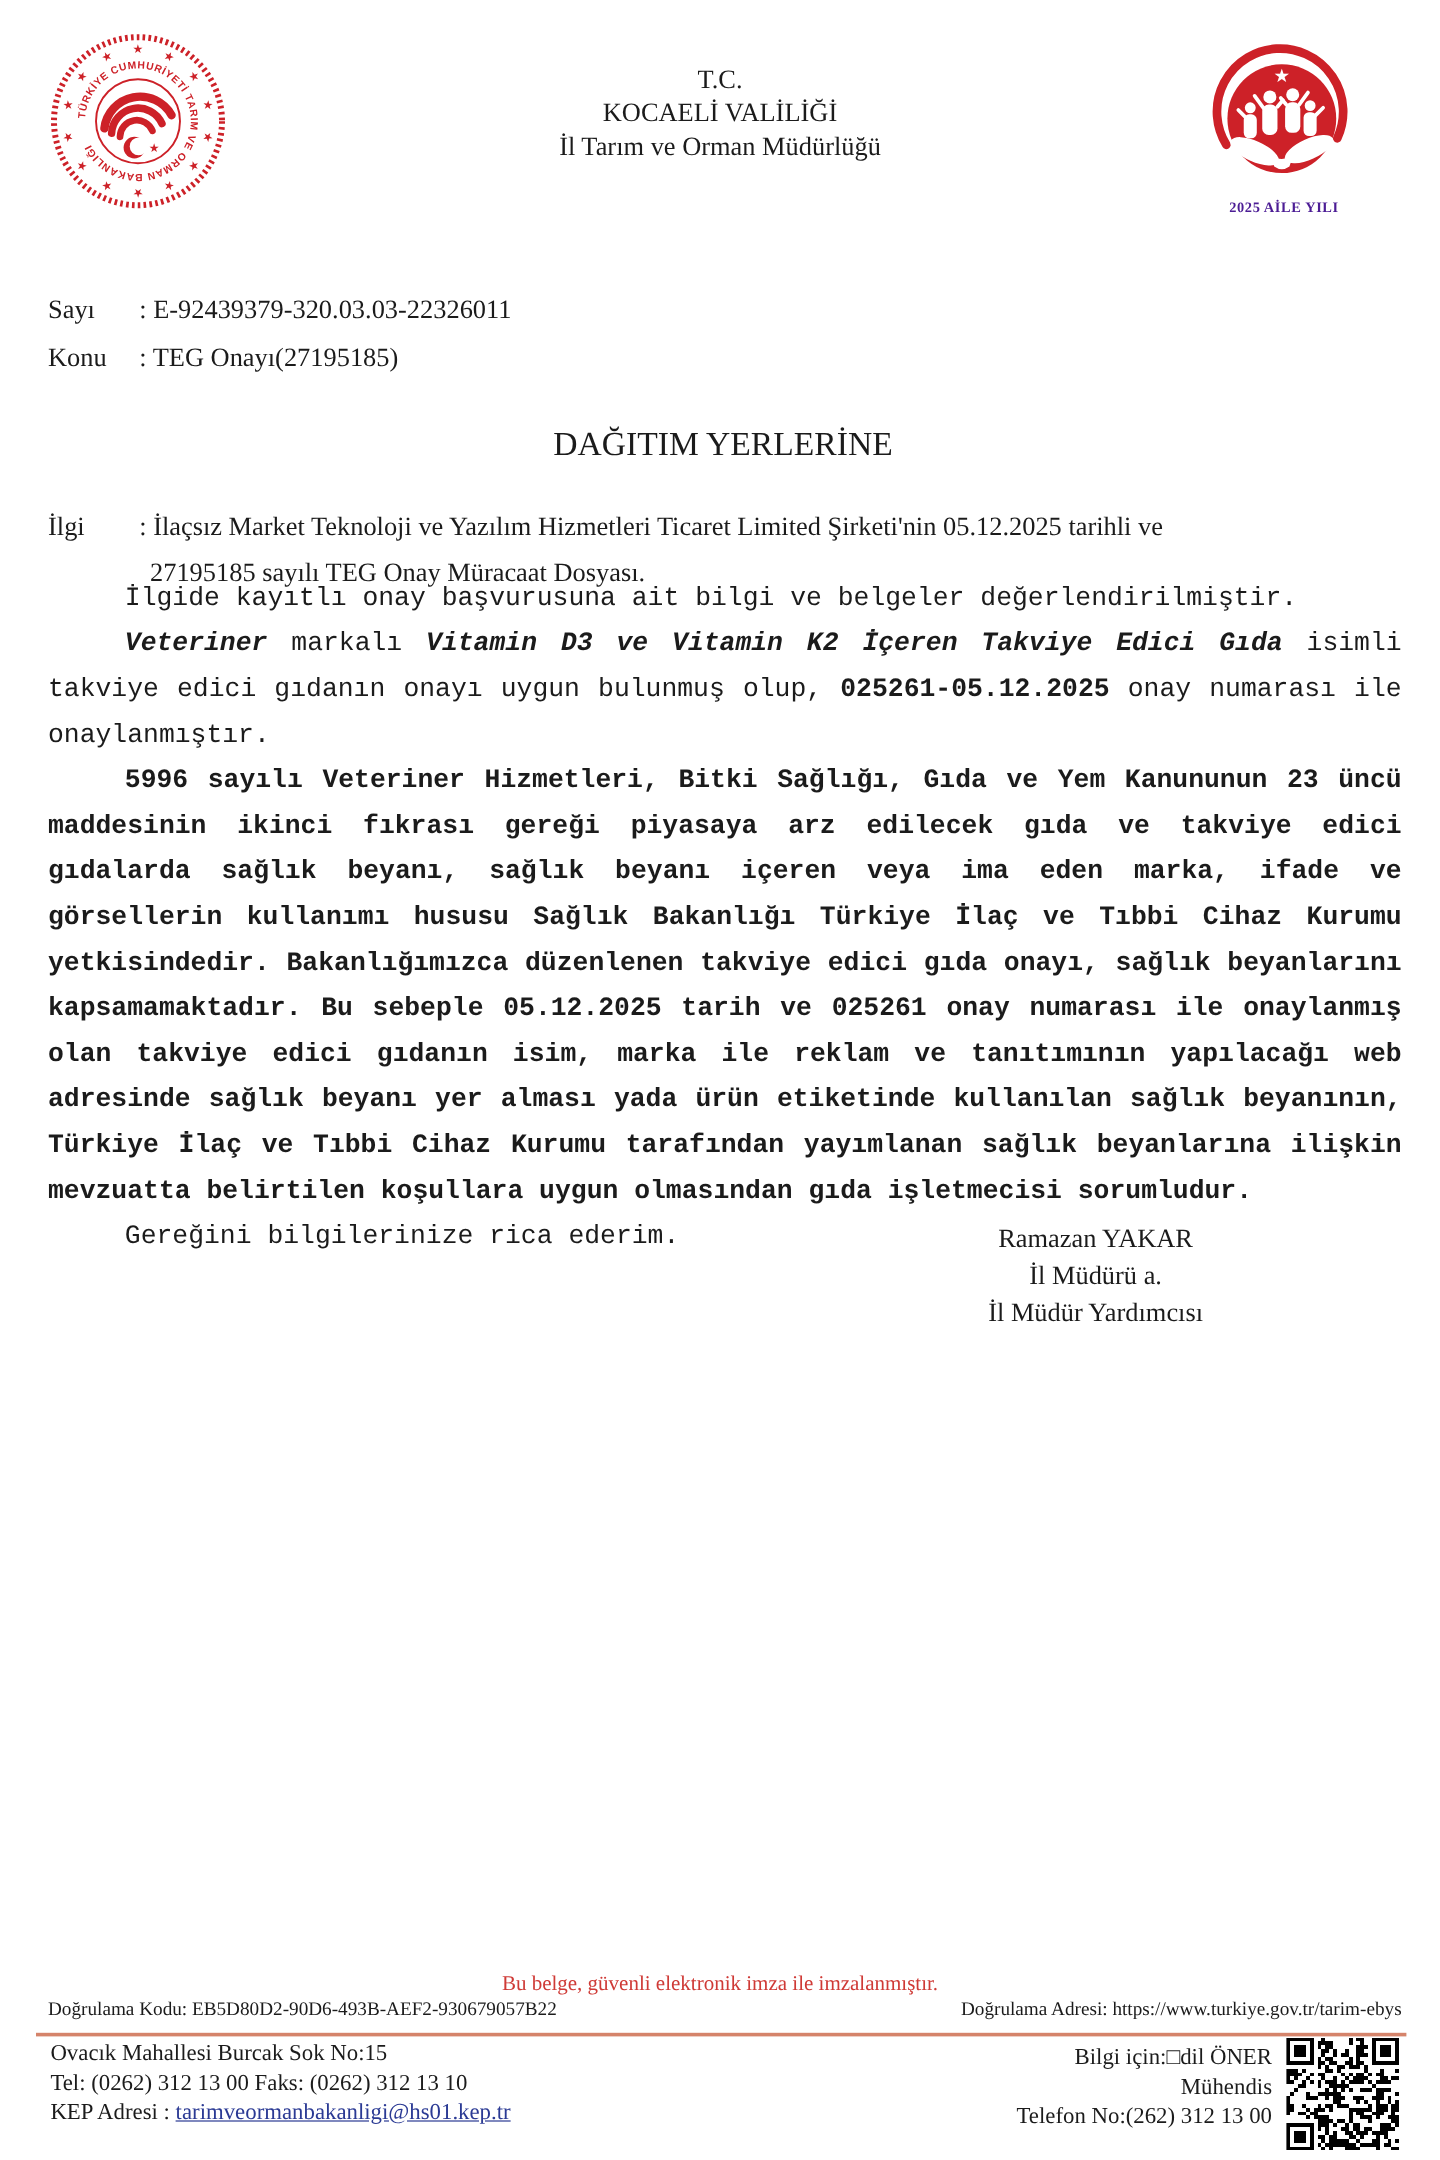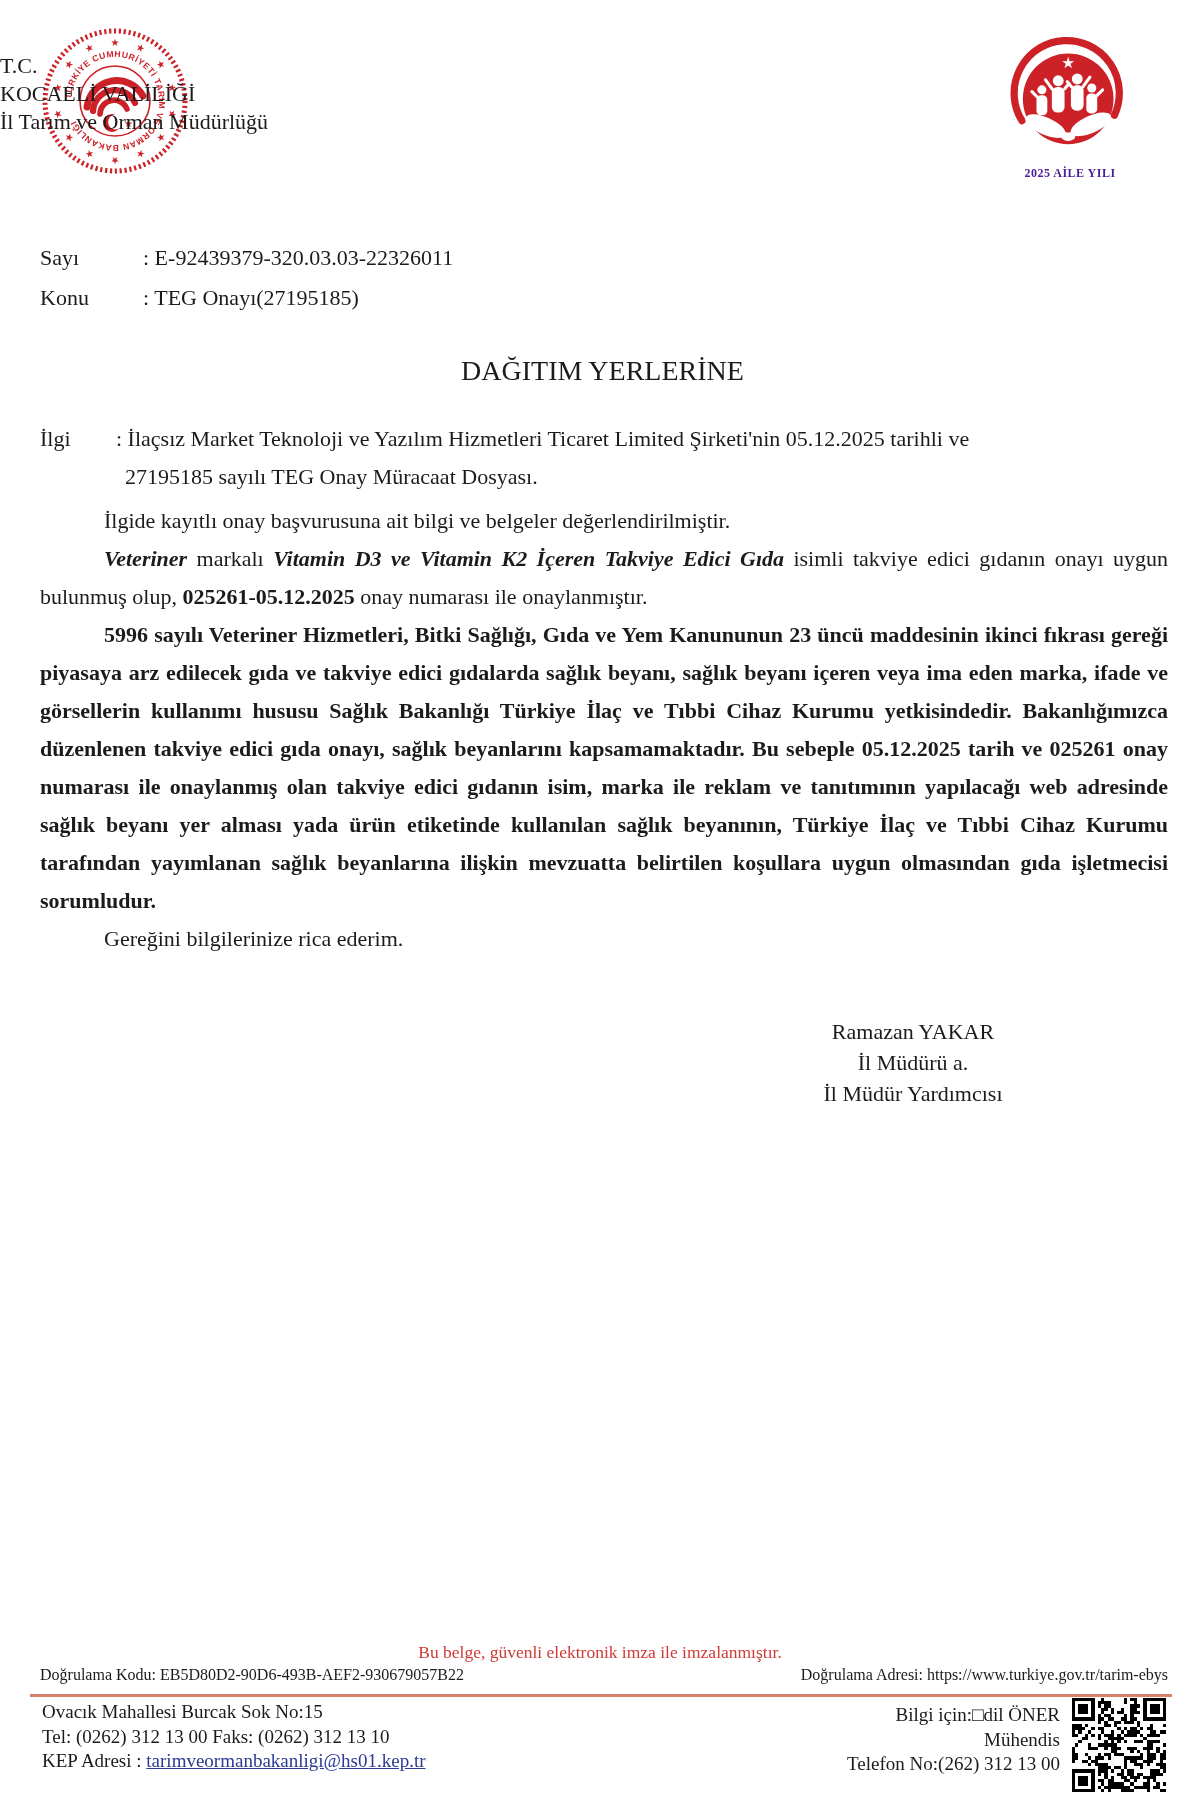--- a/index.html
+++ b/index.html
@@ -3,37 +3,37 @@
 <meta charset="utf-8">
 <style>
   html,body{margin:0;padding:0;background:#9a9a9a;}
   .page{
     position:relative;width:1200px;height:1800px;background:#ffffff;
     margin:0 auto;font-family:"Liberation Serif",serif;color:#1b1b1b;
     overflow:hidden;
   }
   
   .seal{position:absolute;top:26px;left:40px;width:150px;height:150px;}
-  .header-center{position:absolute;top:52px;left:0;right:0;text-align:left;
+  .header-center{position:absolute;top:52px;left:0;right:0;text-align:center;
     font-size:22px;line-height:28px;}
   .family{position:absolute;top:30px;left:990px;width:160px;text-align:center;}
   .family svg{display:block;margin:0 auto;}
   .family-caption{color:#4c1d95;font-weight:bold;font-size:12px;letter-spacing:.5px;margin-top:0px;}
   
   .meta{position:absolute;top:238px;left:40px;font-size:22px;}
-  .meta-row{display:flex;line-height:40px;gap:27px;}
+  .meta-row{display:flex;line-height:40px;}
   .meta-label{width:76px;flex:none;}
   
   .recipient{position:absolute;top:355px;left:40px;width:1125px;text-align:center;font-size:28px;}
   
   .ilgi{position:absolute;top:420px;left:40px;width:1128px;display:flex;font-size:22px;line-height:38px;}
   .ilgi-label{width:76px;flex:none;font-family:Liberation Serif, serif;}
   .ilgi-line2{padding-left:9px;margin-top:42px;}
   
-  .bodytext{position:absolute;top:502px;left:40px;width:1128px;font-size:22px;line-height:38px;}
+  .bodytext{position:absolute;top:480px;left:40px;width:1128px;font-size:22px;line-height:38px;font-family:Liberation Mono, monospace;}
   .p{margin:0;text-indent:64px;}
   .just{text-align:justify;}
   .bold{font-weight:bold;}
   .bi{font-weight:bold;font-style:italic;}
   
   .signature{position:absolute;top:1016px;left:748px;width:330px;text-align:center;
     font-size:22px;line-height:31px;}
   
   .esign{position:absolute;top:1642px;left:0;right:0;text-align:center;
     color:#cf3a36;font-size:17.5px;}

